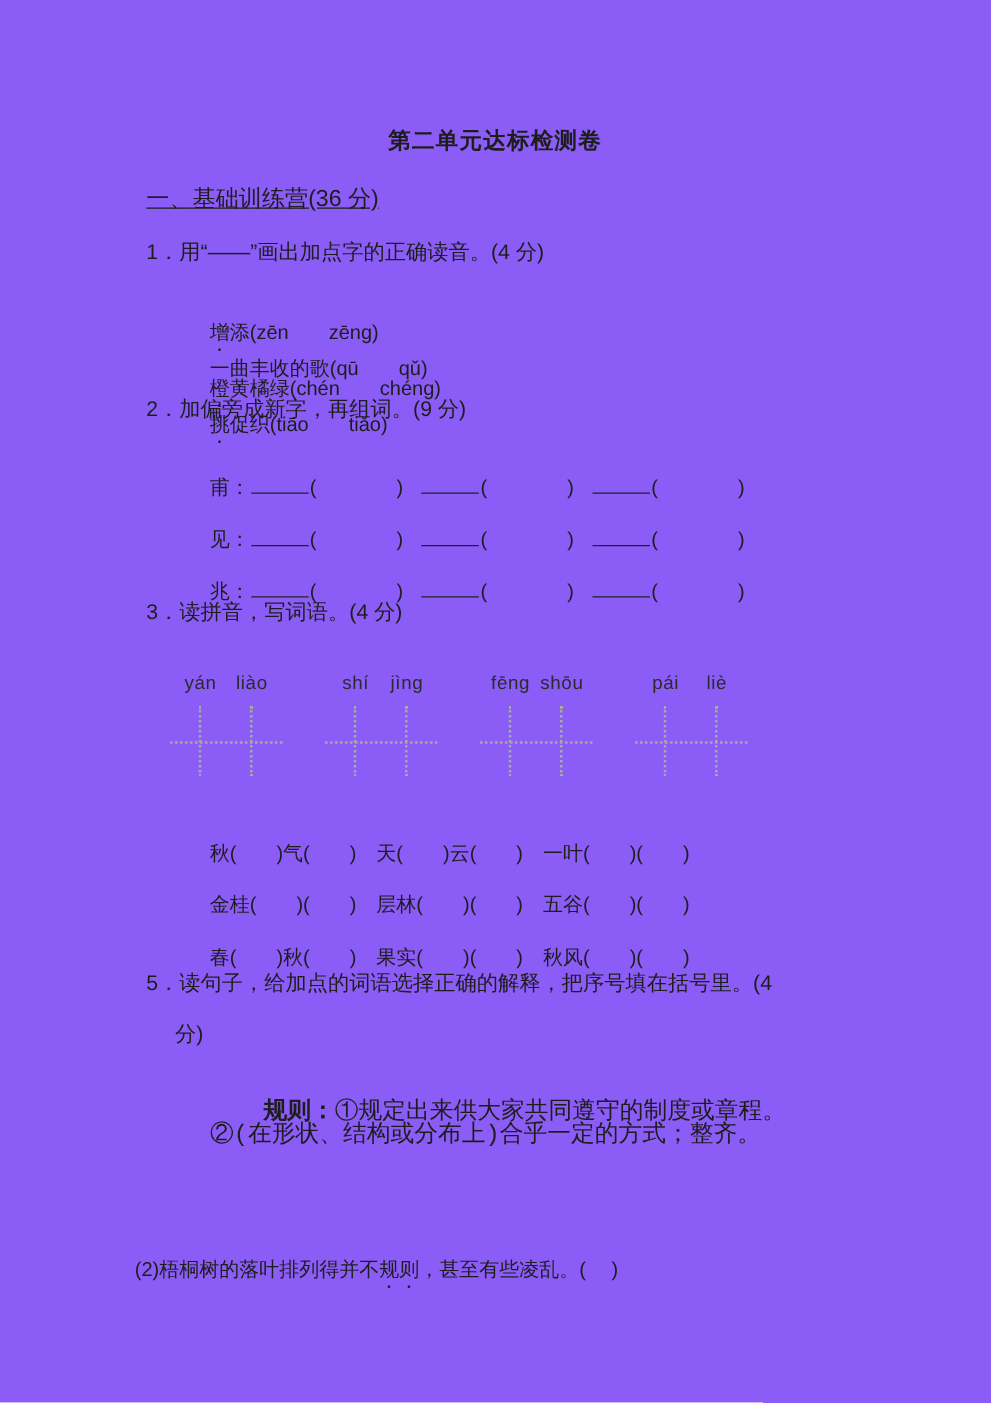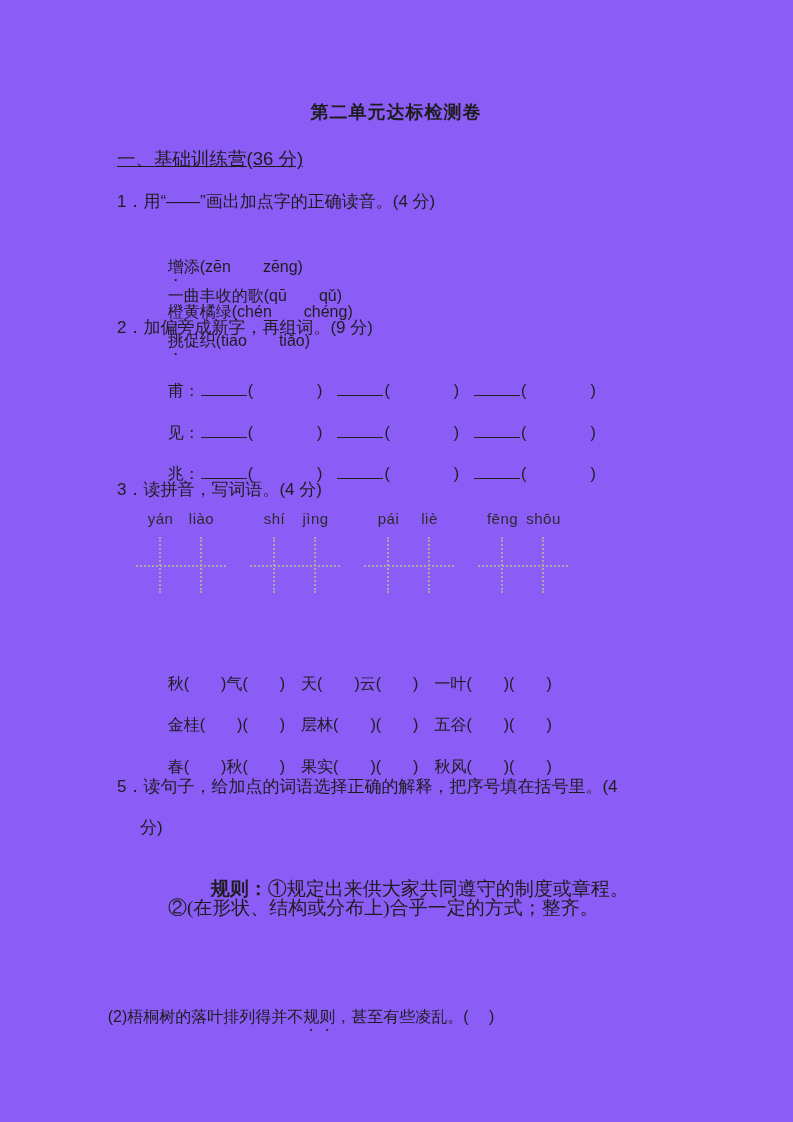--- a/index.html
+++ b/index.html
@@ -25,21 +25,21 @@
     border-bottom:1.5px solid #222; margin:0 1px;
   }
   .q2g { margin-right:14px; }
   .q4g { display:inline-block; margin-right:16px; }
   .em-dot {
     -webkit-text-emphasis:filled dot #1d1d1d;
     -webkit-text-emphasis-position:under left;
     text-emphasis:filled dot #1d1d1d;
     text-emphasis-position:under left;
   }
-  .grids { position:absolute; top:510px; left:140px; display:flex; gap:32px;align-items:flex-end; }
+  .grids { position:absolute; top:538px; left:140px; display:flex; gap:42px;align-items:flex-end; }
   .pgrid { width:82px; }
   .syls { display:flex; height:22px; }
   .syls span {
     display:inline-block; width:41px; text-align:center;
     font-size:15px; color:#2b2b2b; letter-spacing:0.5px;
   }
   .cells { position:relative; height:56px; margin-top:5px; }
   .cells::before {
     content:""; position:absolute; left:-4px; right:-4px; top:50%;
     border-top:2px dotted #a8a8a8;
@@ -97,32 +97,32 @@
           <span>shí</span>
           <span>jìng</span>
         </div>
       <div class="cells">
           <span class="vl vl1"></span>
           <span class="vl vl2"></span>
         </div>
     </div>
     <div class="pgrid">
       <div class="syls">
-          <span>pái</span>
-          <span>liè</span>
+          <span>fēng</span>
+          <span>shōu</span>
         </div>
       <div class="cells">
           <span class="vl vl1"></span>
           <span class="vl vl2"></span>
         </div>
     </div>
     <div class="pgrid">
       <div class="syls">
-          <span>fēng</span>
-          <span>shōu</span>
+          <span>pái</span>
+          <span>liè</span>
         </div>
       <div class="cells">
           <span class="vl vl1"></span>
           <span class="vl vl2"></span>
         </div>
     </div>
   </div>
 
   <div class="ln indent" style="top:648px">
     <span class="q4g">秋(　　)气(　　)</span><span class="q4g">天(　　)云(　　)</span><span class="q4g">一叶(　　)(　　)</span>
@@ -133,19 +133,19 @@
   <div class="ln indent" style="top:731px">
     <span class="q4g">春(　　)秋(　　)</span><span class="q4g">果实(　　)(　　)</span><span class="q4g">秋风(　　)(　　)</span>
   </div>
 
   <div class="ln stem" style="top:775px">5．读句子，给加点的词语选择正确的解释，把序号填在括号里。(4</div>
   <div class="ln" style="top:816px; left:140px; font-size:17px;">分)</div>
 
   <div class="ln" style="top:853px; left:193px;">
     <span class="boldlab">规则：</span><span class="serif">①规定出来供大家共同遵守的制度或章程。</span>
   </div>
-  <div class="ln serif" style="top:896px; left:168px;">②(在形状、结构或分布上)合乎一定的方式；整齐。</div>
+  <div class="ln serif" style="top:896px; left:168px;font-family:Liberation Mono, monospace;">②(在形状、结构或分布上)合乎一定的方式；整齐。</div>
 
   <div class="ln sent" style="top:981px">
     <span>(2)梧桐树的落叶排列得并不</span><span class="em-dot">规则</span><span>，甚至有些凌乱。(　 )</span>
   </div>
 
 </div>
 
 </body></html>

